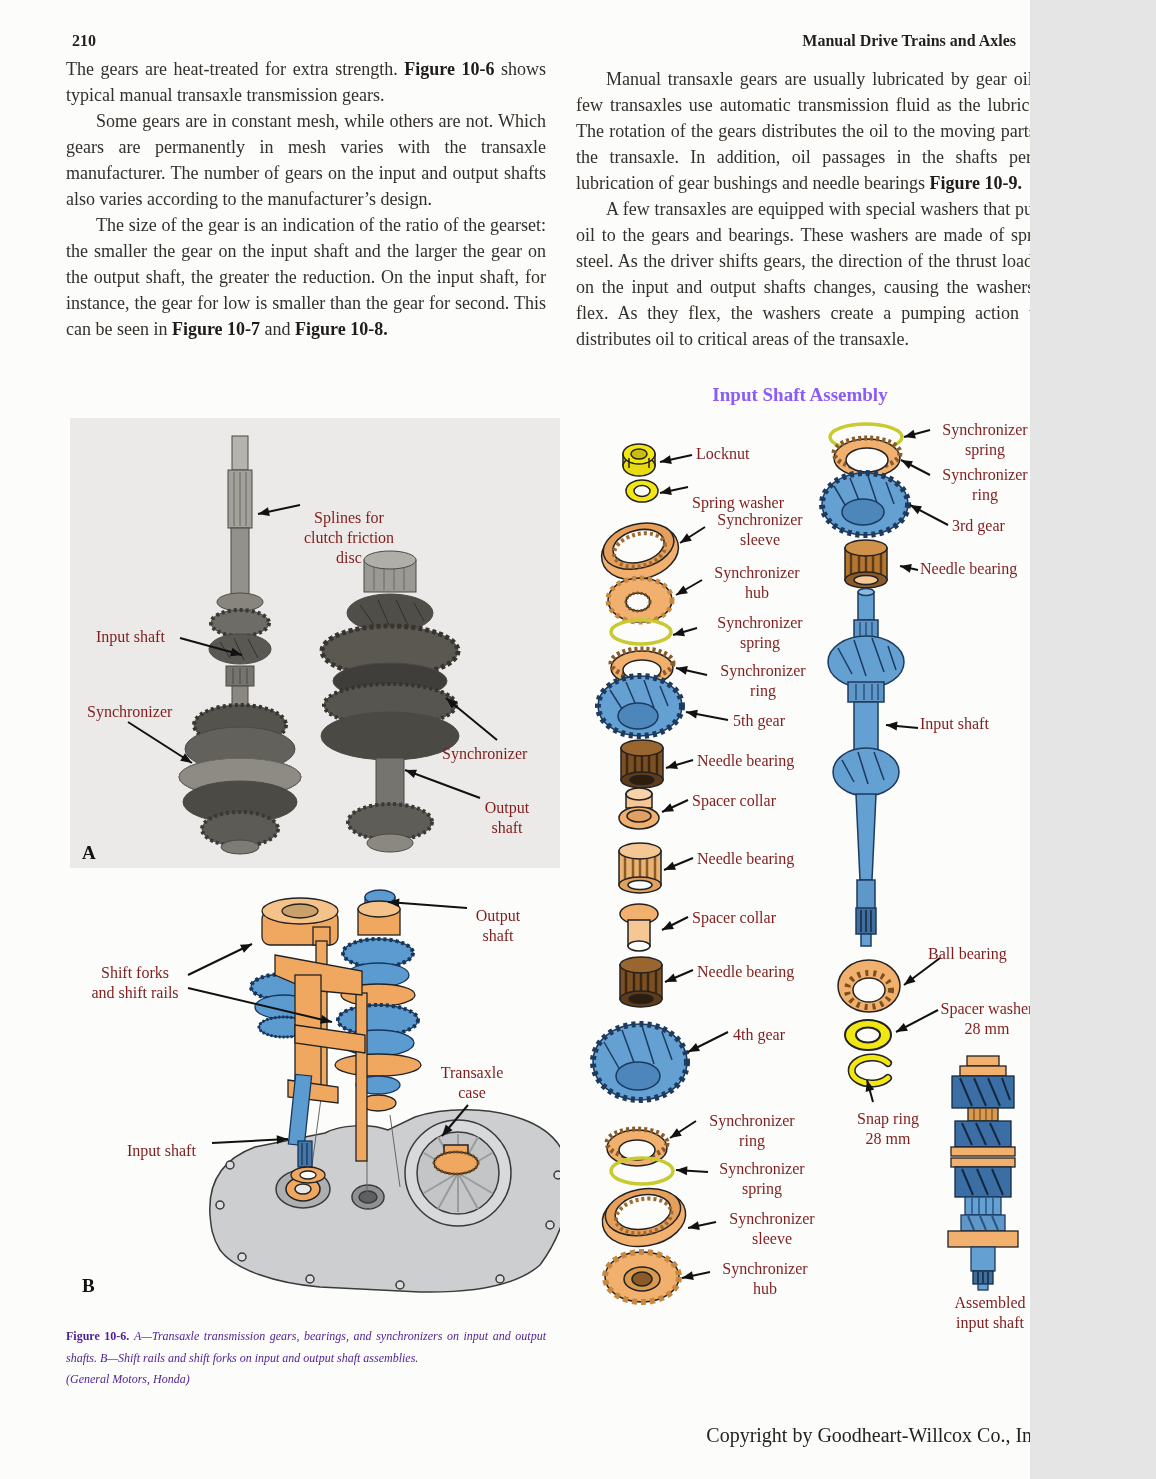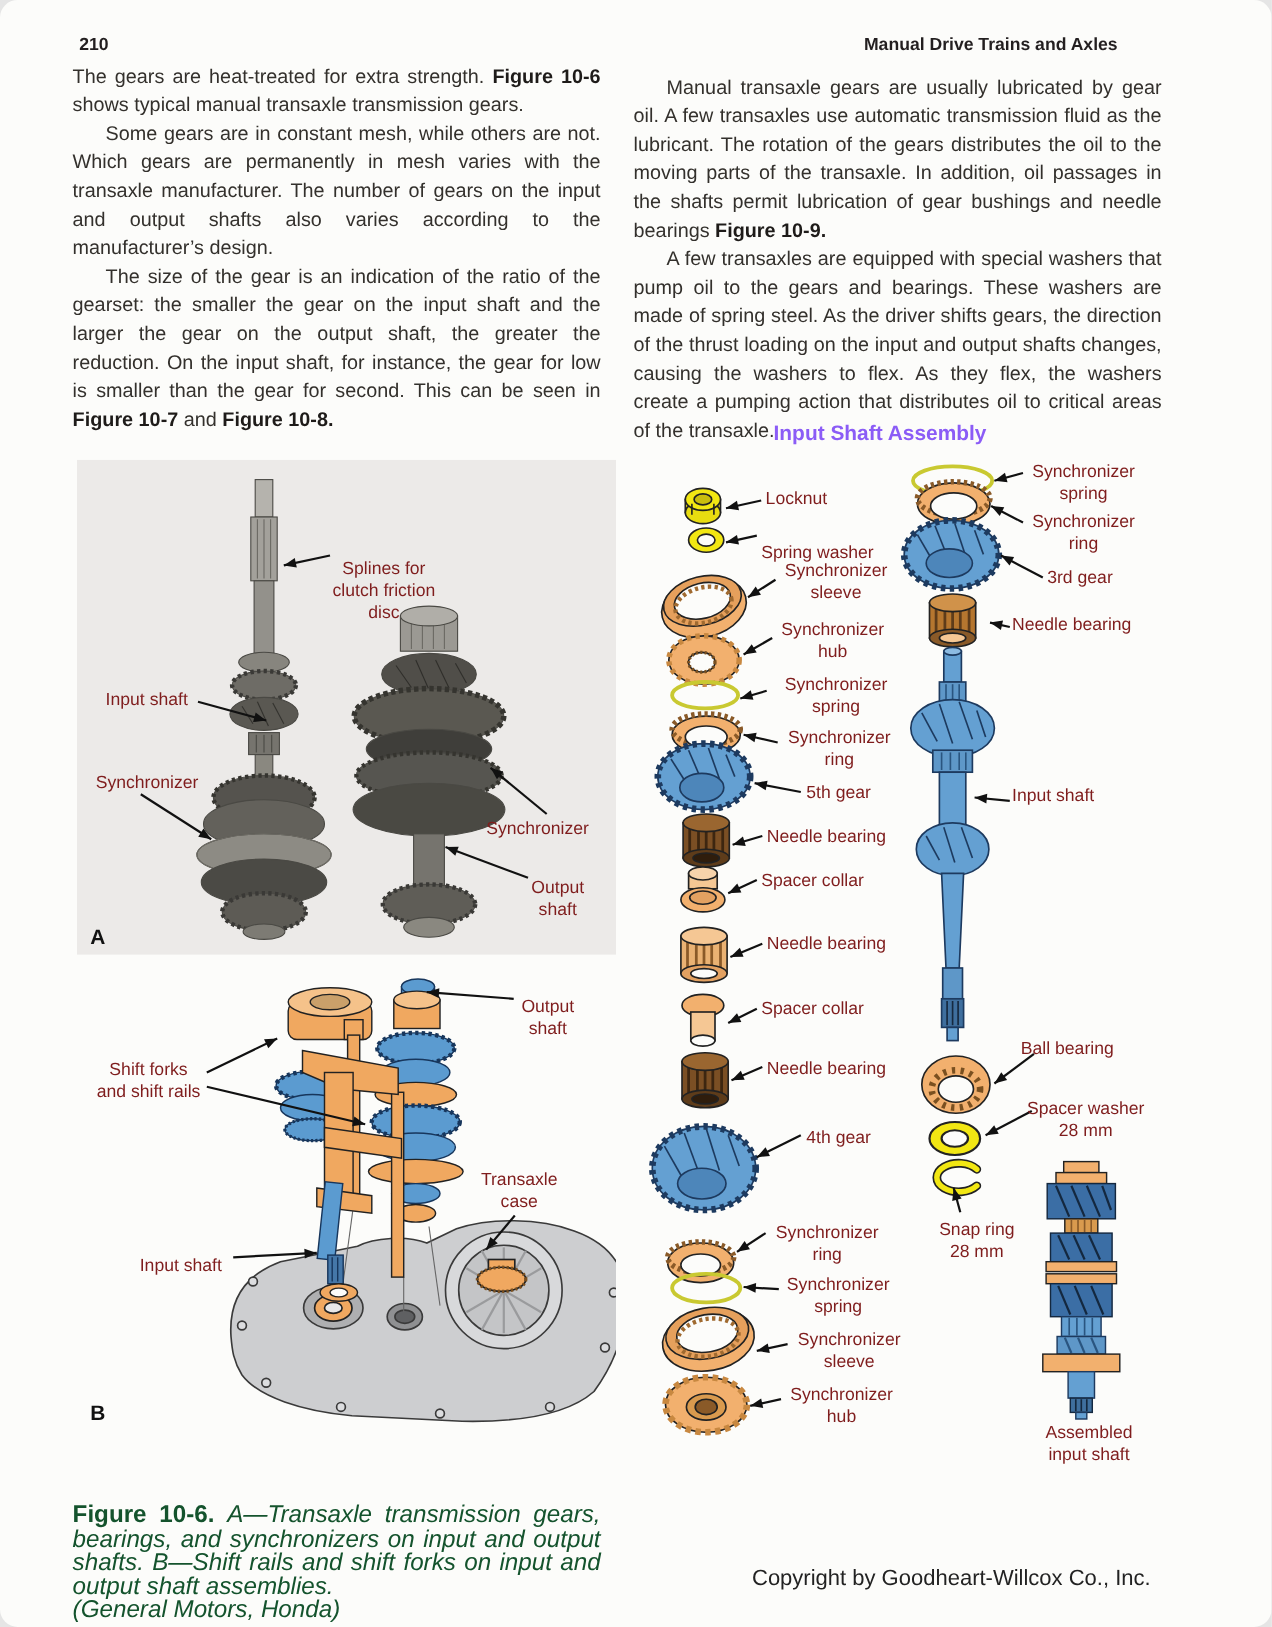--- a/index.html
+++ b/index.html
@@ -1,28 +1,28 @@
 <!DOCTYPE html>
 <html><head>
 <meta charset="utf-8">
 <style>
   html,body{margin:0;padding:0;background:#e5e5e5;}
-  #page{position:relative;width:1156px;height:1479px;background:#fcfcfa;overflow:hidden;
-        font-family:Liberation Sans, sans-serif;color:#2f2b28;border-radius:16px;}
+  #page{position:relative;width:1030px;height:1479px;background:#fcfcfa;overflow:hidden;
+        font-family:Liberation Serif, serif;color:#2f2b28;}
   .hdr{position:absolute;font-weight:bold;font-size:16px;color:#231f20;}
   .col{position:absolute;width:480px;font-size:18px;line-height:26px;text-align:justify;color:#33302c;}
   .col p{margin:0;}
   .col p.ind{text-indent:30px;}
   .col b{color:#1e1b19;}
   .figlabel{position:absolute;font-size:16px;line-height:20px;color:#7f1d1d;white-space:pre-line;}
   .ctr{text-align:center;}
   .marker{position:absolute;font-weight:bold;font-size:19px;color:#111;}
   .fig7title{position:absolute;left:655px;top:384px;width:290px;text-align:center;
              font-weight:bold;font-size:19px;color:#8b5cf6;}
-  .cap{position:absolute;width:480px;font-size:22px;line-height:21.5px;text-align:justify;color:#14532d;margin-top:40px;}
+  .cap{position:absolute;width:480px;font-size:12px;line-height:21.5px;text-align:justify;color:#4c1d95;}
   .cap .fb{font-weight:bold;font-style:normal;}
   .cap .fi{font-style:italic;}
   .copyright{position:absolute;left:576px;top:1424px;width:470px;text-align:right;
              font-size:20px;color:#222;}
   svg{position:absolute;}
   .arrow{stroke:#111;stroke-width:2;}
   .thin{stroke:#666;stroke-width:1;}
 </style>
 </head>
 <body>

